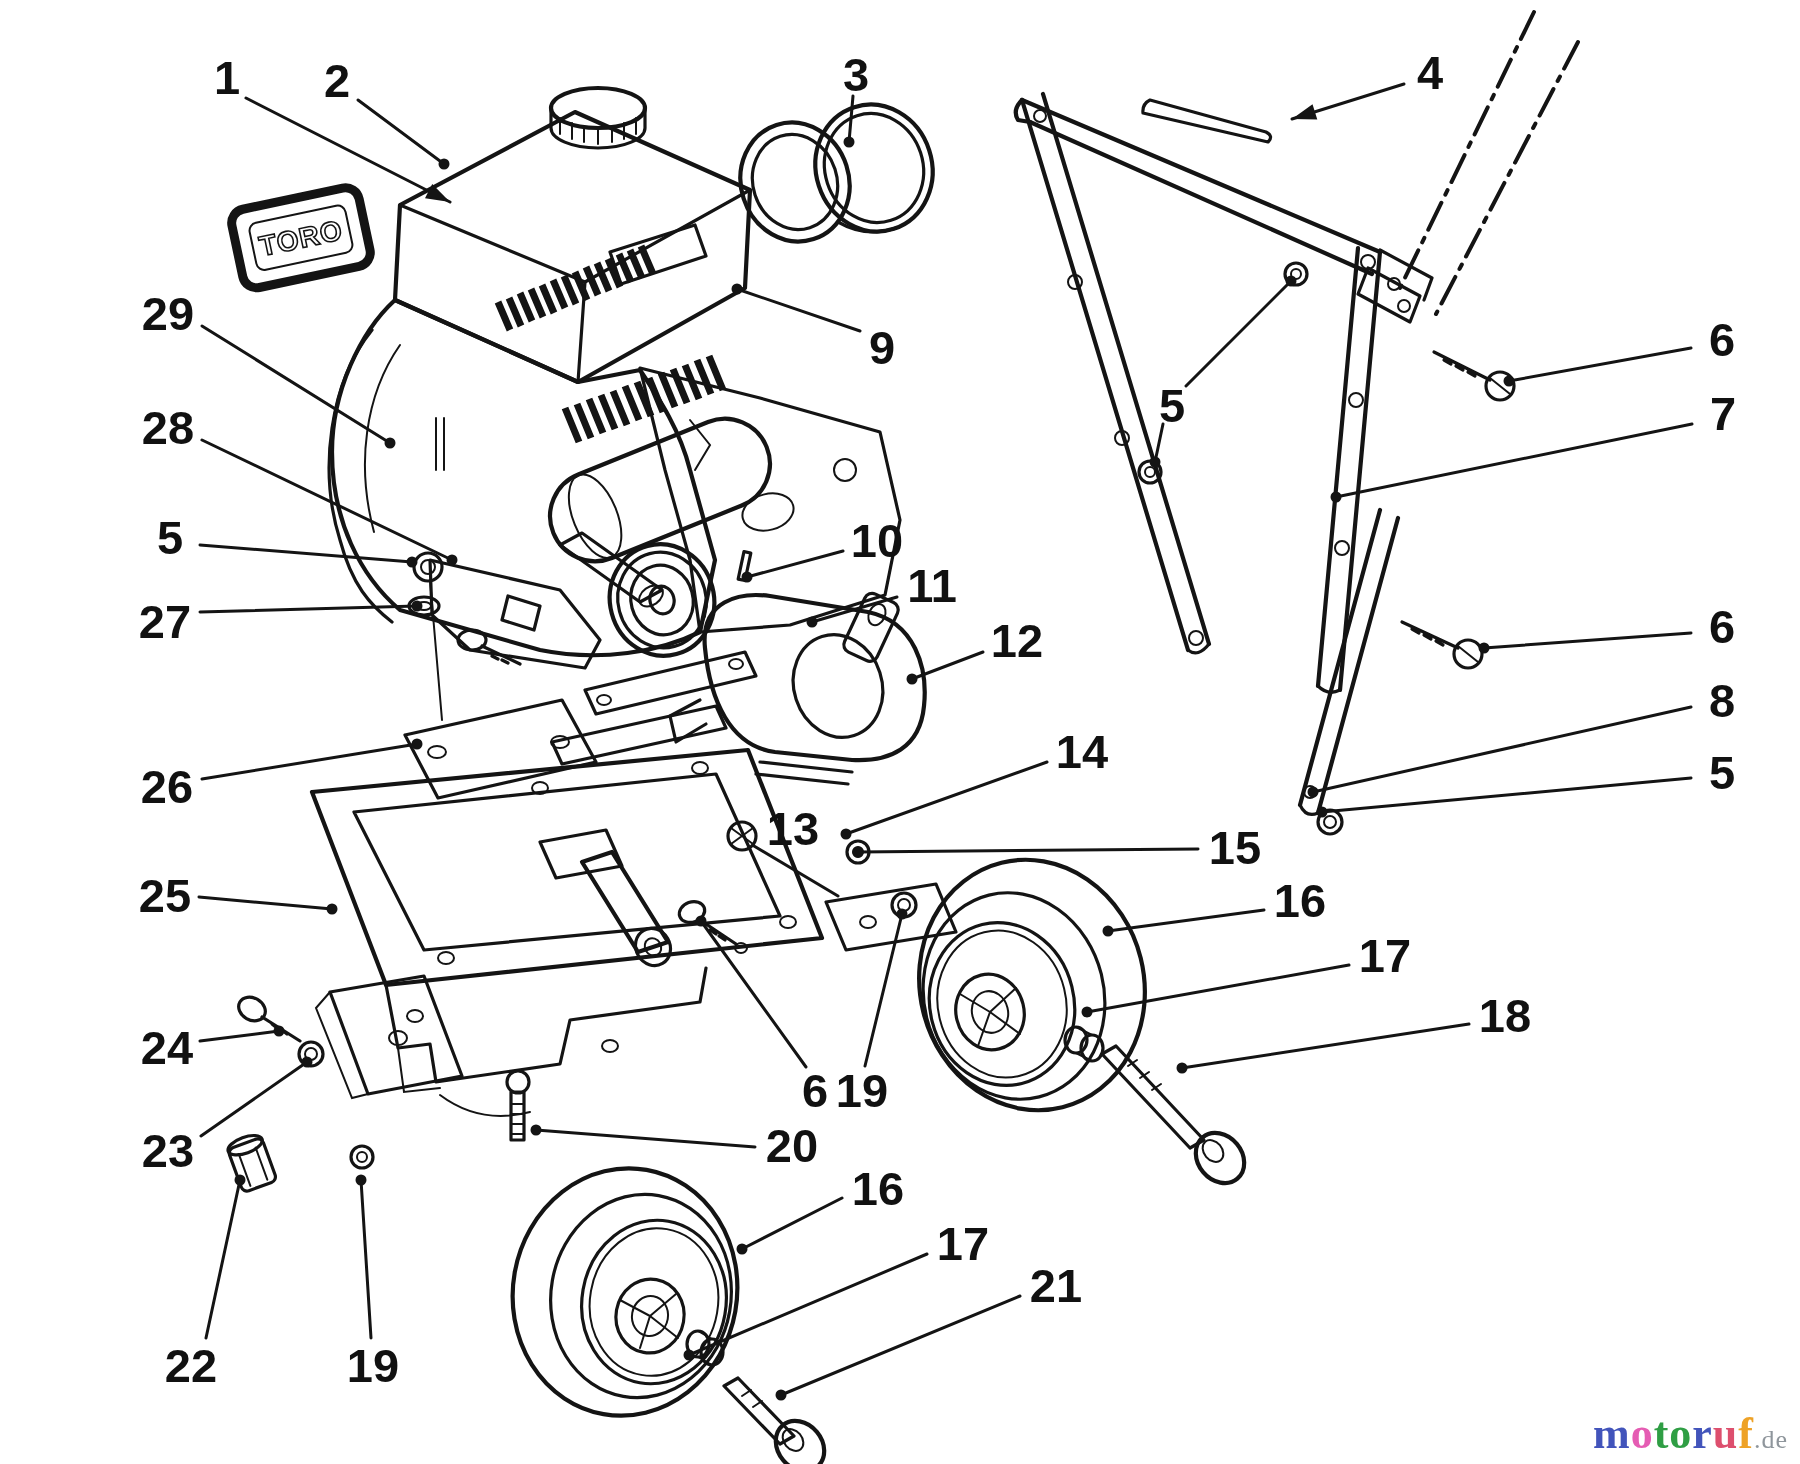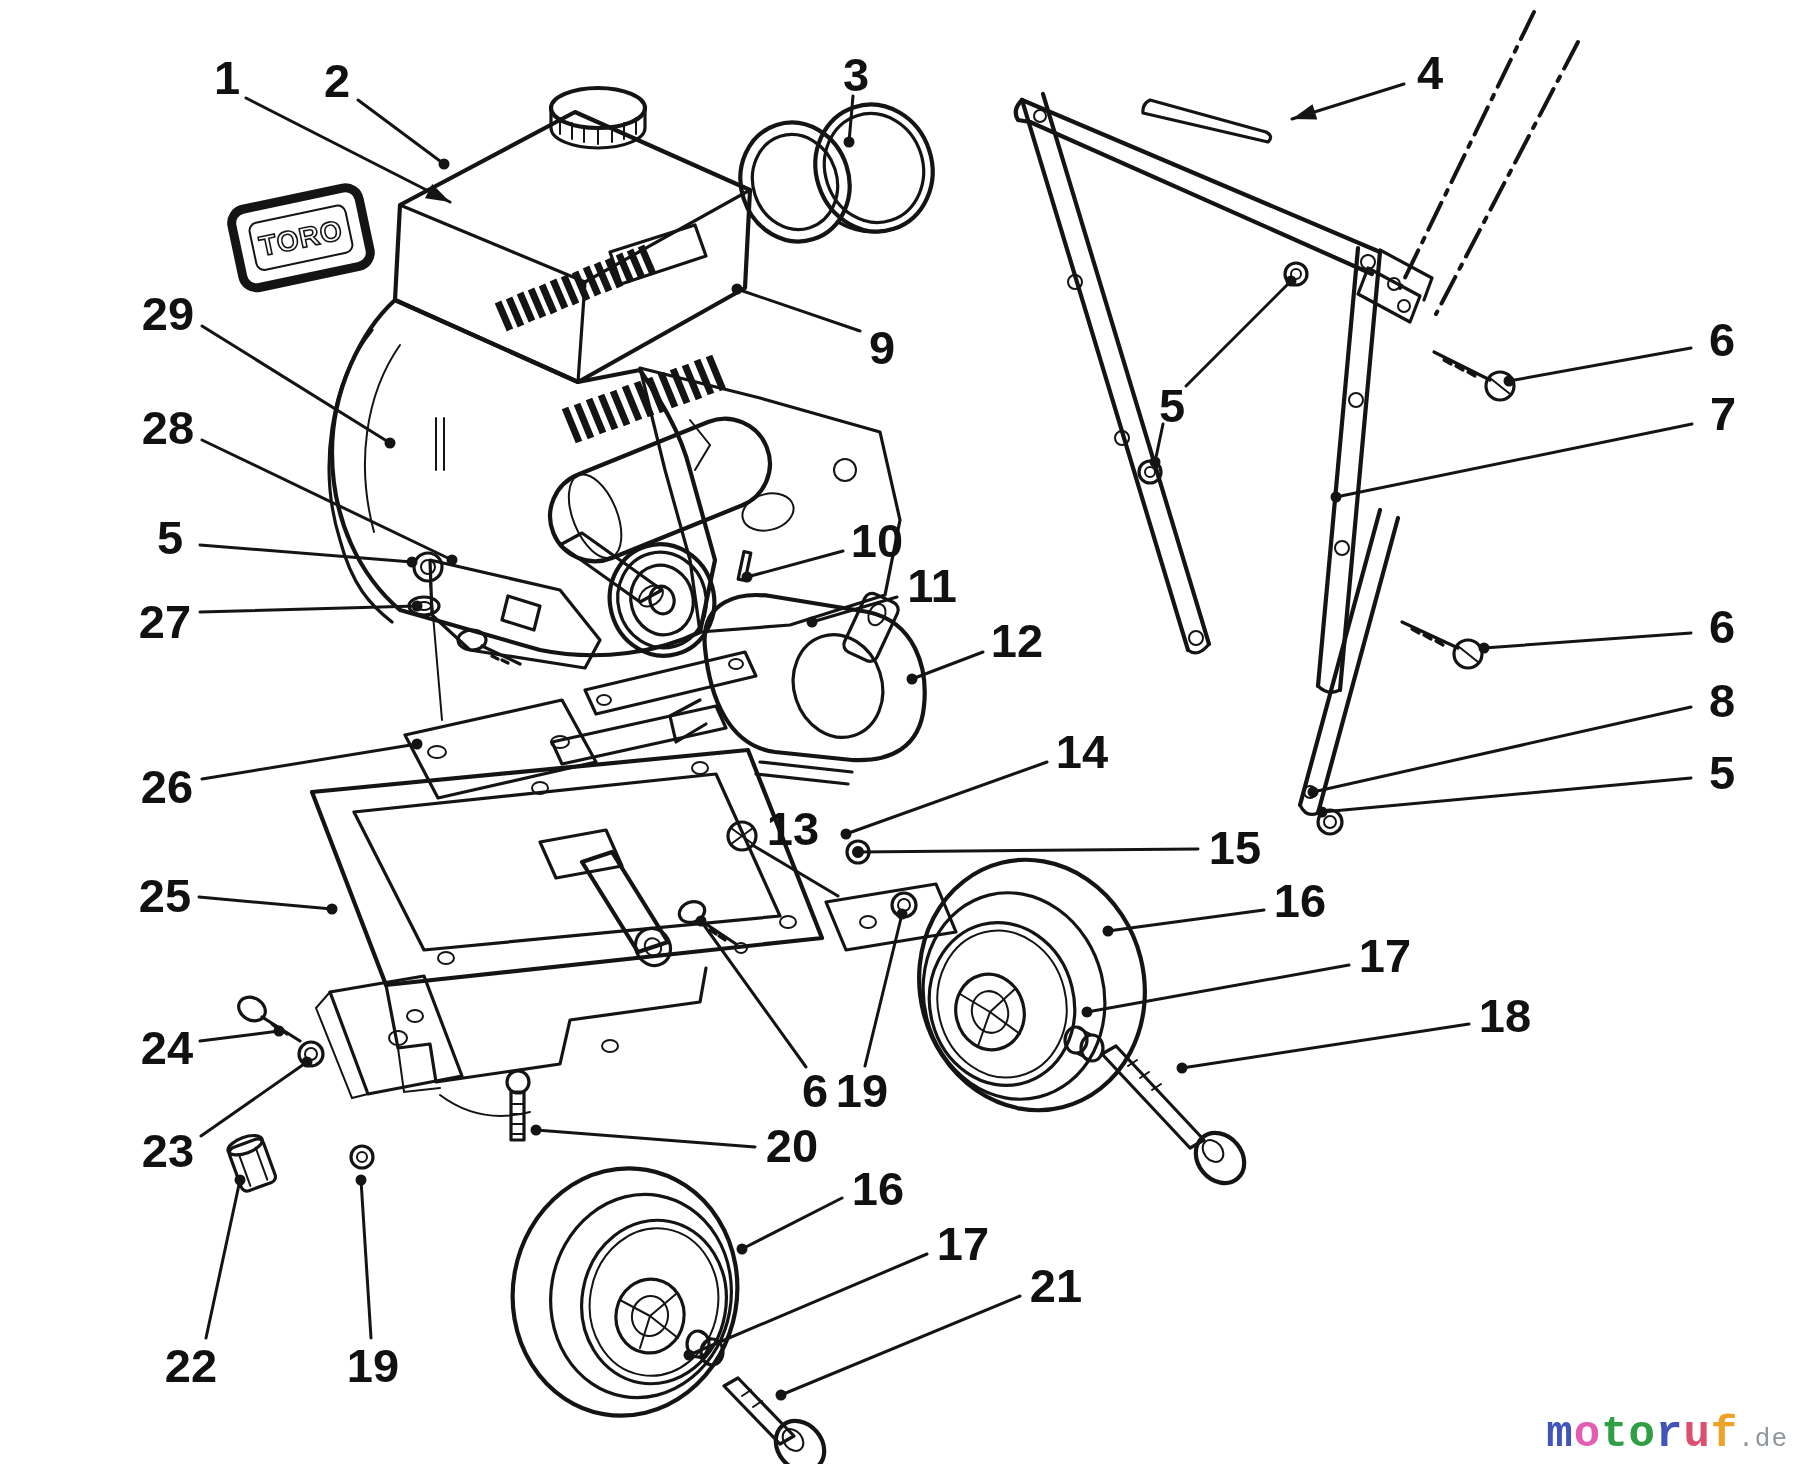--- a/index.html
+++ b/index.html
@@ -9,21 +9,21 @@
   .ln{fill:none;stroke:#141414;stroke-width:3.2;stroke-linecap:round;stroke-linejoin:round;}
   .ln2{fill:none;stroke:#141414;stroke-width:4.2;stroke-linecap:round;stroke-linejoin:round;}
   .thin{fill:none;stroke:#141414;stroke-width:2;stroke-linecap:round;}
   .fins{fill:none;stroke:#141414;stroke-width:7;stroke-linecap:butt;}
   .leader{fill:none;stroke:#141414;stroke-width:3;stroke-linecap:round;}
   .callout{font-family:"Liberation Sans",sans-serif;font-weight:bold;font-size:47px;fill:#111;
            text-anchor:middle;dominant-baseline:central;}
   .badge-text{font-family:"Liberation Sans",sans-serif;font-weight:bold;font-size:28px;
               fill:#ffffff;stroke:#141414;stroke-width:1.6;text-anchor:middle;letter-spacing:1px;}
   .phantom{fill:none;stroke:#141414;stroke-width:4;stroke-dasharray:30 9 5 9;stroke-linecap:round;}
-  #watermark{position:absolute;right:12px;bottom:8px;font-family:Liberation Mono, monospace;
+  #watermark{position:absolute;right:12px;bottom:8px;font-family:Liberation Serif, serif;
              font-weight:bold;font-size:44px;line-height:1;letter-spacing:1px;}
   #watermark .suffix{font-size:26px;font-weight:normal;}
 </style>
 </head>
 <body>
 
 <div class="stage">
 <svg id="diagram-svg" viewBox="0 0 1800 1464" width="1800" height="1464">
 
   <g>

